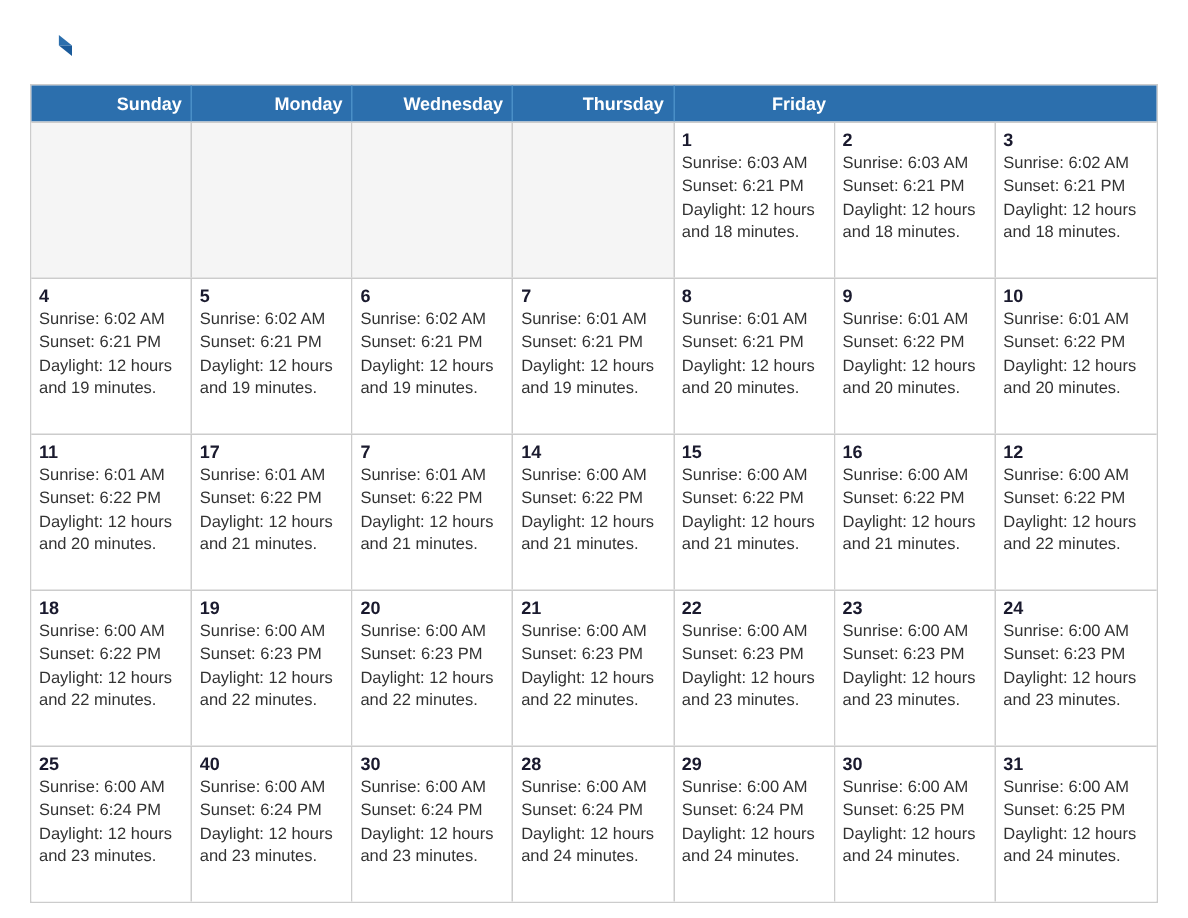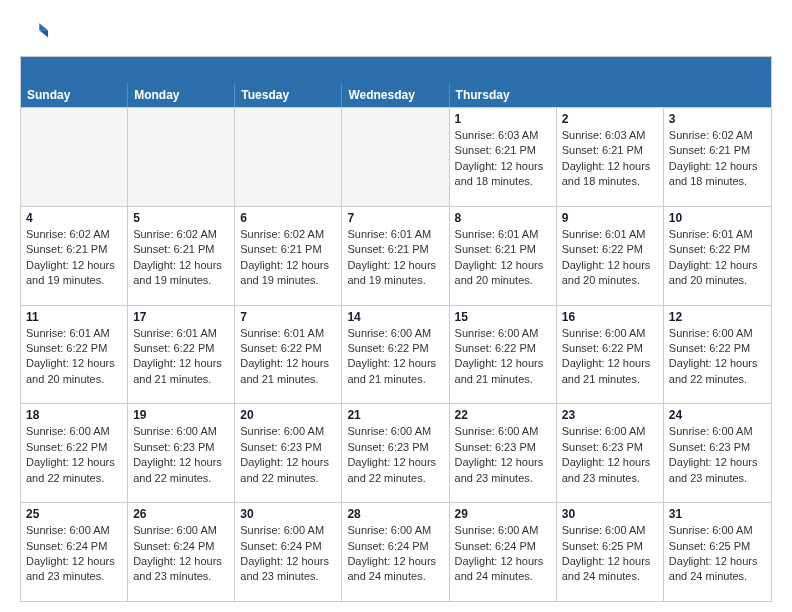--- a/index.html
+++ b/index.html
@@ -54,23 +54,22 @@
     .cal-header {
       display: grid;
       grid-template-columns: repeat(7, 1fr);
       background: #2c6fad;
     }
     .cal-header-cell {
       color: #fff;
       font-size: 12px;
       font-weight: bold;
       padding: 5px 6px;
-      text-align: left;
+      text-align: right;
       border-right: 1px solid #4a8fc7;
-      margin-top: 26px;
     }
     .cal-header-cell:last-child { border-right: none; }
     .cal-body {
       flex: 1;
       display: flex;
       flex-direction: column;
     }
     .cal-row {
       display: grid;
       grid-template-columns: repeat(7, 1fr);
@@ -120,23 +119,23 @@
     <div class="title-block">
       <div class="month-year"></div>
       <div class="location"></div>
     </div>
   </div>
 
   <div class="calendar">
     <div class="cal-header">
     <div class="cal-header-cell">Sunday</div>
         <div class="cal-header-cell">Monday</div>
-        <div class="cal-header-cell">Tuesday</div>
         <div class="cal-header-cell">Wednesday</div>
         <div class="cal-header-cell">Thursday</div>
+        <div class="cal-header-cell">Friday</div>
       </div>
     <div class="cal-body">
     <div class="cal-row">
           <div class="cal-cell empty"></div>
           <div class="cal-cell empty"></div>
           <div class="cal-cell empty"></div>
           <div class="cal-cell empty"></div>
           <div class="cal-cell">
             <div class="day-num">1</div>
             <div class="day-info" style="white-space: pre-line;">Sunrise: 6:03 AM
@@ -314,21 +313,21 @@
         </div>
         <div class="cal-row">
           <div class="cal-cell">
             <div class="day-num">25</div>
             <div class="day-info" style="white-space: pre-line;">Sunrise: 6:00 AM
 Sunset: 6:24 PM
 Daylight: 12 hours
 and 23 minutes.</div>
           </div>
           <div class="cal-cell">
-            <div class="day-num">26</div>
+            <div class="day-num">40</div>
             <div class="day-info" style="white-space: pre-line;">Sunrise: 6:00 AM
 Sunset: 6:24 PM
 Daylight: 12 hours
 and 23 minutes.</div>
           </div>
           <div class="cal-cell">
             <div class="day-num">30</div>
             <div class="day-info" style="white-space: pre-line;">Sunrise: 6:00 AM
 Sunset: 6:24 PM
 Daylight: 12 hours

